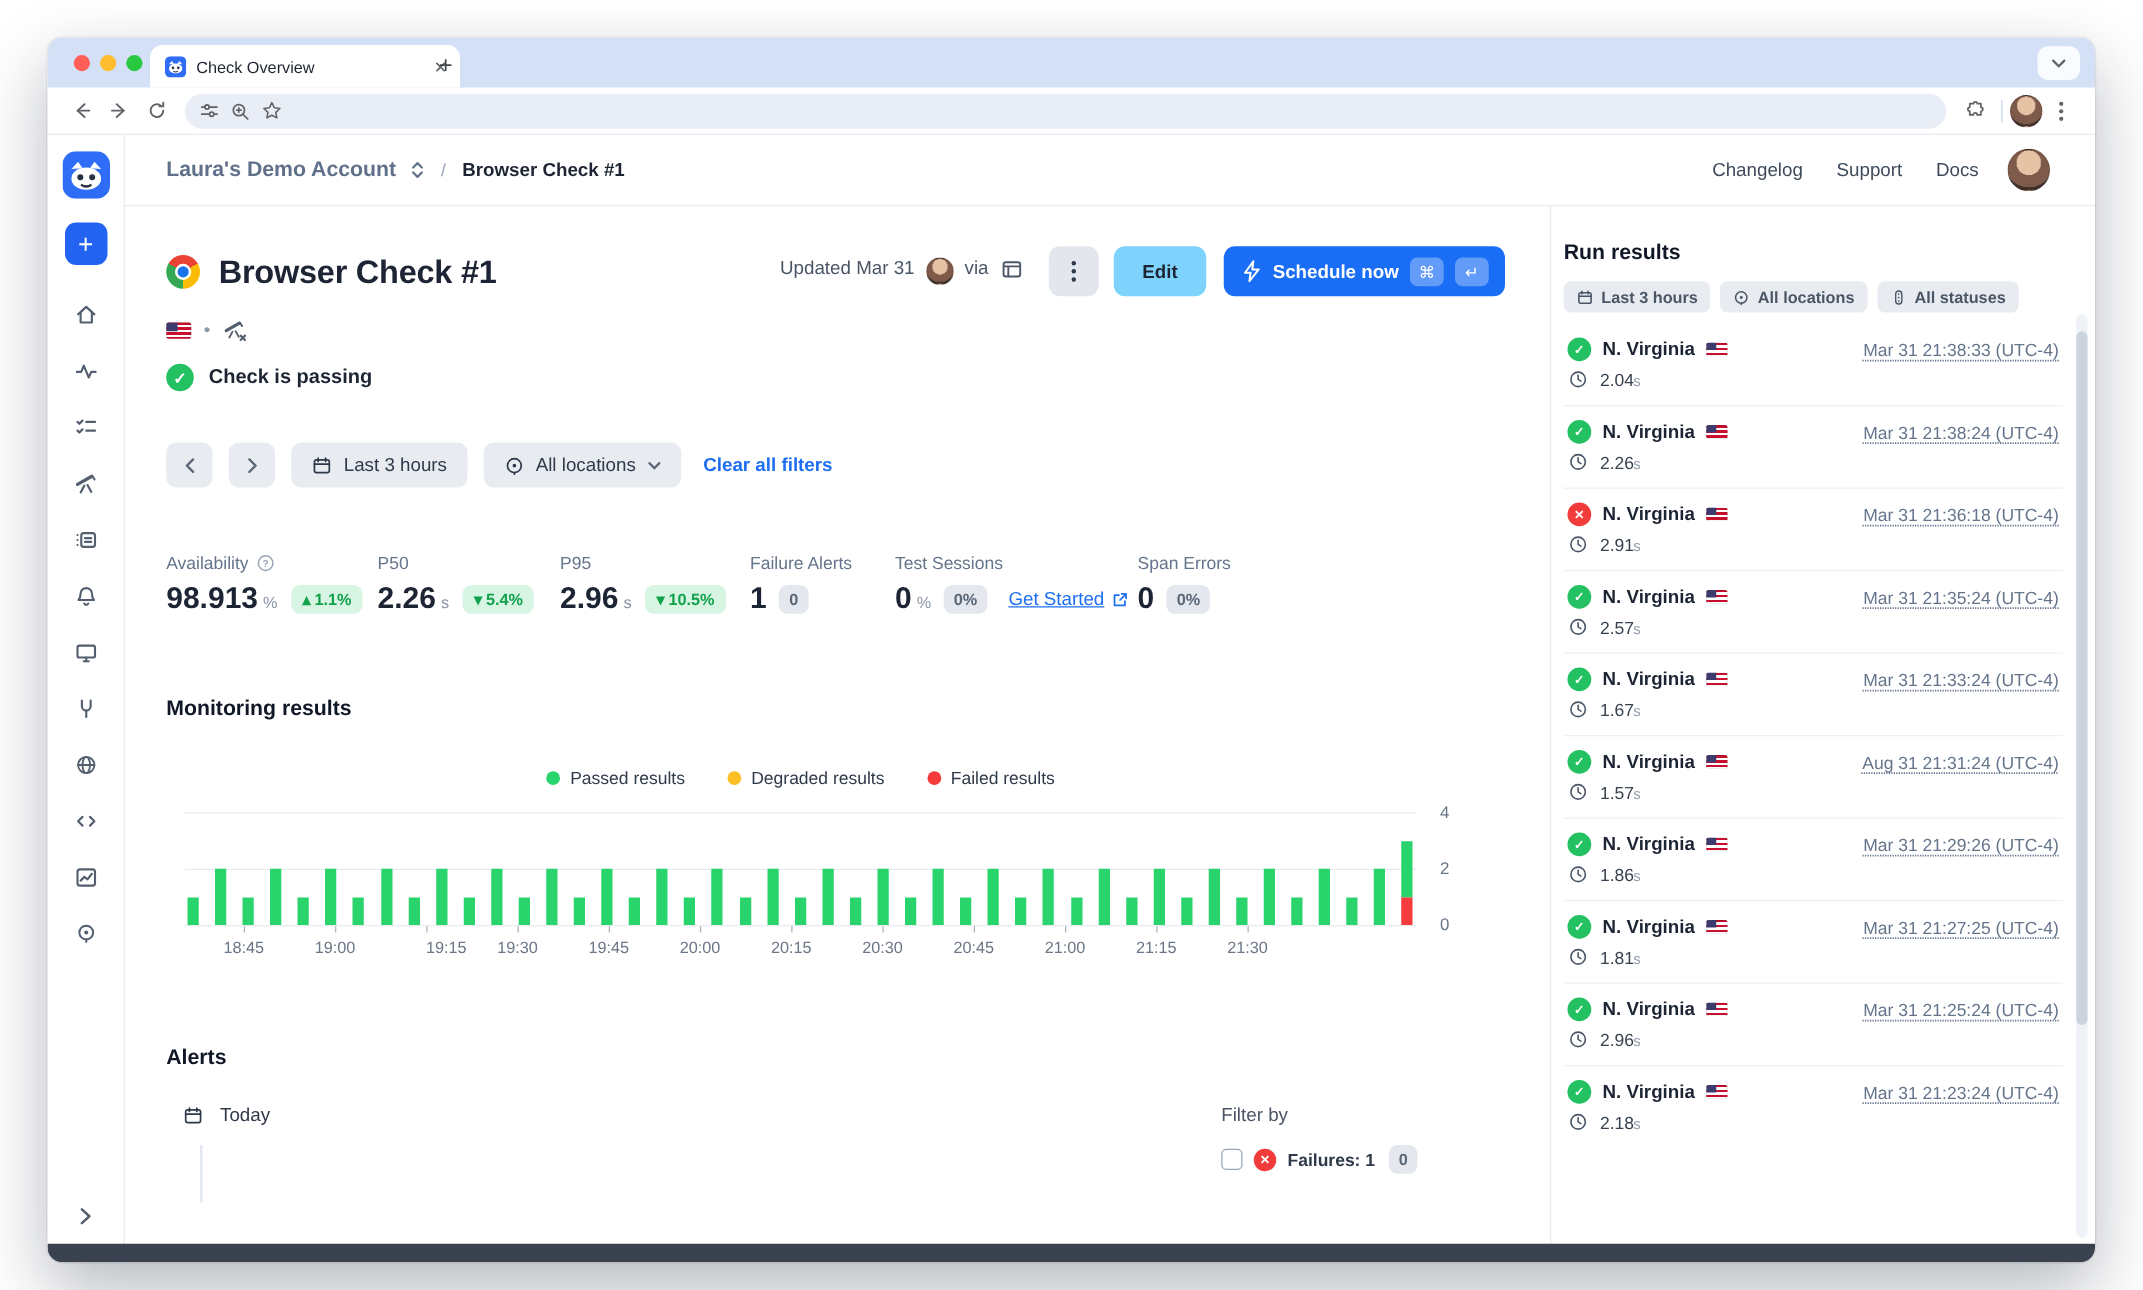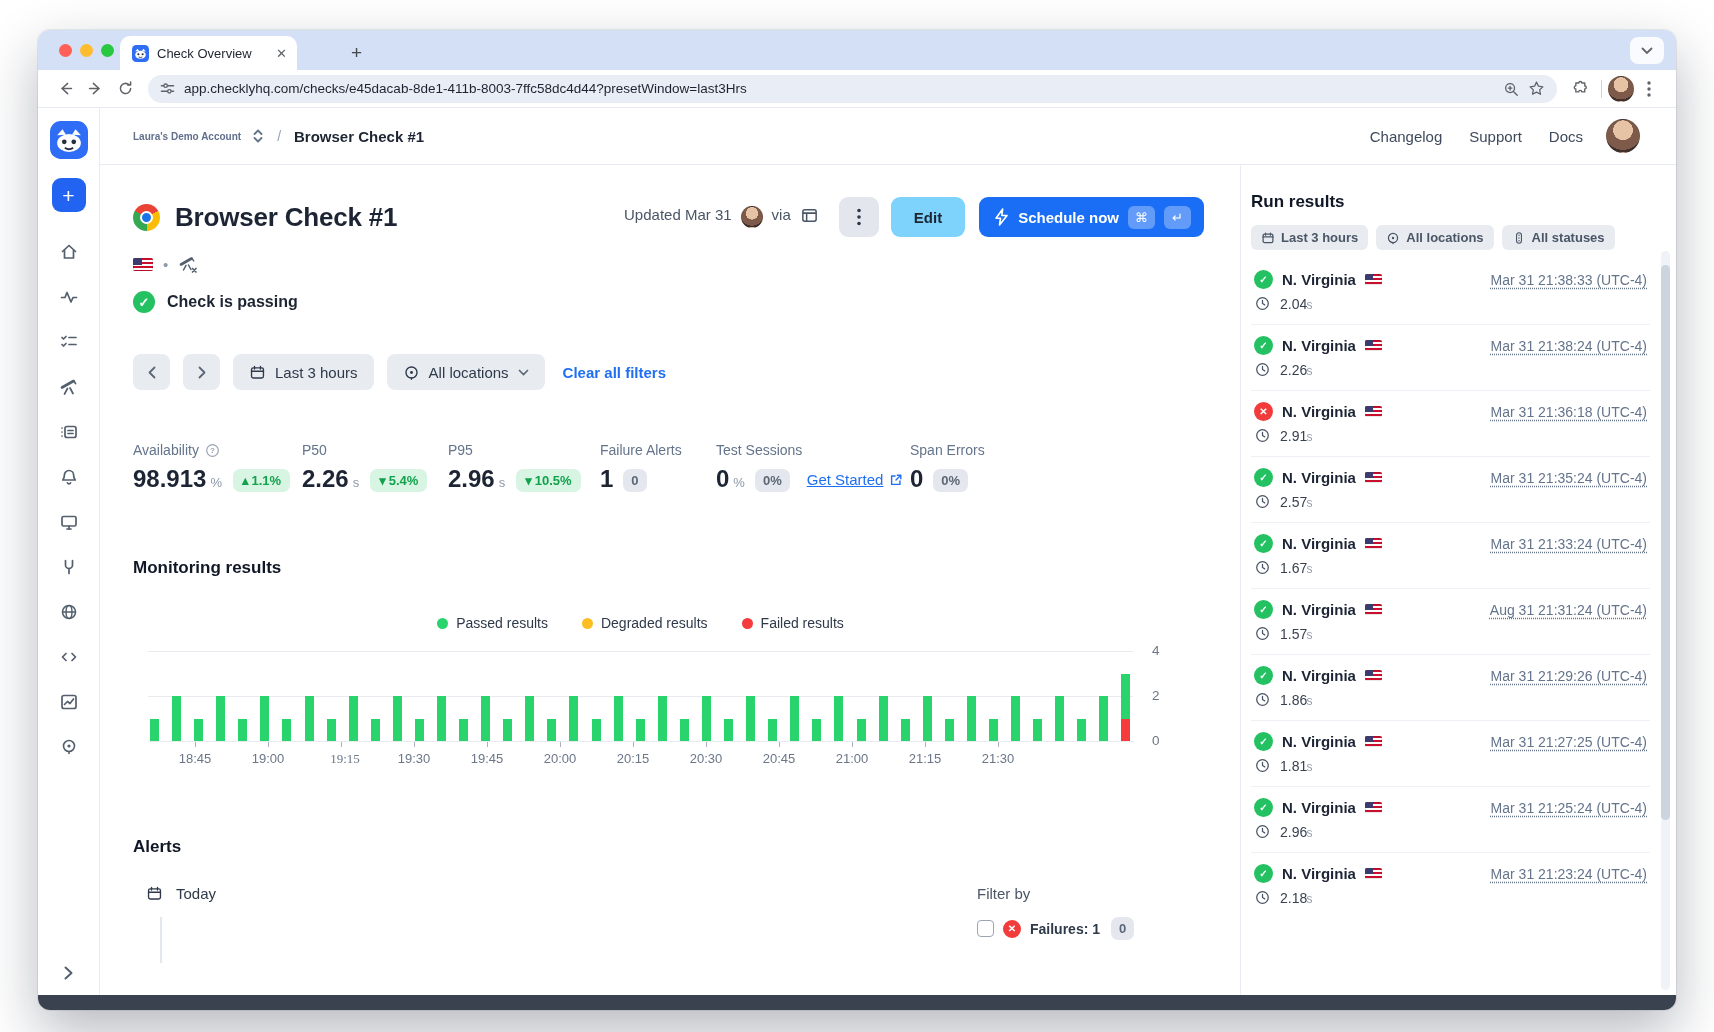--- a/index.html
+++ b/index.html
@@ -6,21 +6,21 @@
   html,body { width:1714px; height:1032px; background:#ffffff; font-family:"Liberation Sans", sans-serif; overflow:hidden; }
 
   .window { position:absolute; left:38px; top:30px; width:1638px; height:980px; border-radius:12px; overflow:hidden;
             background:#fff; box-shadow:0 22px 55px rgba(15,23,42,.30), 0 0 0 1px rgba(15,23,42,.08); }
 
   
   .tabstrip { height:40px; background:#d4e0f6; position:relative; }
   .traffic { position:absolute; left:21px; top:14px; display:flex; gap:8px; }
   .light { width:13px; height:13px; border-radius:50%; }
   .light.red{background:#ff5f57}.light.yellow{background:#febc2e}.light.green{background:#28c840}
-  .tab { position:absolute; left:82px; bottom:0; width:177px; height:34px; background:#fff; border-radius:10px 10px 0 0;
+  .tab { position:absolute; left:82px; bottom:0; width:248px; height:34px; background:#fff; border-radius:10px 10px 0 0;
          display:flex; align-items:center; gap:8px; padding:0 10px 0 12px; }
   .tab-title { flex:1; font-size:13px; color:#1f2430; white-space:nowrap; overflow:hidden; }
   .tab-close { font-size:13px; color:#5f6368; cursor:default; }
   .newtab { position:absolute; left:313px; bottom:7px; font-size:19px; color:#44474e; line-height:20px; }
   .tabsearch { position:absolute; right:12px; top:7px; width:34px; height:27px; border-radius:8px;
                background:rgba(255,255,255,.85); display:flex; align-items:center; justify-content:center; color:#5f6368; }
 
   
   .toolbar { height:38px; background:#fff; border-bottom:1px solid #e7eaf0; display:flex; align-items:center; padding:0 12px; }
   .tb-btn { width:30px; height:30px; display:flex; align-items:center; justify-content:center; color:#5f6368; }
@@ -37,21 +37,21 @@
   .sidebar { width:62px; border-right:1px solid #e8ecf2; display:flex; flex-direction:column; align-items:center;
              padding-top:13px; position:relative; flex:none; }
   .side-logo { width:38px; height:38px; margin-bottom:19px; }
   .side-add { width:34px; height:34px; border-radius:9px; background:#2264f1; color:#fff; display:flex; align-items:center;
               justify-content:center; font-size:21px; line-height:21px; margin-bottom:17px; }
   .side-icon { width:40px; height:45px; display:flex; align-items:center; justify-content:center; color:#535f6e; }
   .side-expand { position:absolute; bottom:30px; color:#535f6e; }
 
   .app-right { flex:1; display:flex; flex-direction:column; min-width:0; }
   .app-header { height:57px; border-bottom:1px solid #e8ecf2; display:flex; align-items:center; padding:0 36px 0 33px; flex:none; }
-  .crumb-account { font-size:10px; font-weight:700; color:#60708a; }
+  .crumb-account { font-size:17px; font-weight:700; color:#60708a; }
   .crumb-sel { margin:0 12px 0 10px; display:flex; align-items:center; }
   .crumb-sep { color:#94a3b8; font-size:14px; margin-right:13px; }
   .crumb-page { font-size:15px; font-weight:700; color:#1d2533; }
   .header-links { margin-left:auto; display:flex; align-items:center; gap:27px; }
   .header-link { font-size:15px; color:#3e4a5b; }
   .header-avatar { margin-left:23px; }
 
   .app-body { flex:1; display:flex; min-height:0; }
   .main { width:1140px; flex:none; padding:30px 0 0 33px; position:relative; }
 
@@ -208,21 +208,20 @@
           <path d="M16 10 a6 6 0 1 1 -2-4.5"></path>
           <path d="M16 2.5 V6 H12.5" stroke-linejoin="round"></path>
         </svg>
     </div>
     <div class="urlbar">
       <svg class="icon" width="15" height="15" viewBox="0 0 16 16" fill="none" stroke="#5f6368" stroke-width="1.5" stroke-linecap="round">
           <path d="M1.5 5 H14.5 M1.5 11 H14.5"></path>
           <circle cx="6" cy="5" r="1.8" fill="#fff"></circle>
           <circle cx="10" cy="11" r="1.8" fill="#fff"></circle>
         </svg>
-      <span class="url-text">app.checklyhq.com/checks/e45dacab-8de1-411b-8003-7ffc58dc4d44?presetWindow=last3Hrs</span>
       <svg class="icon" width="16" height="16" viewBox="0 0 18 18" fill="none" stroke="#5f6368" stroke-width="1.5" stroke-linecap="round">
           <circle cx="8" cy="8" r="5"></circle>
           <path d="M12 12 L16 16"></path>
           <path d="M6 8 H10 M8 6 V10"></path>
         </svg>
       <svg class="icon" width="17" height="17" viewBox="0 0 20 20" fill="none" stroke="#5f6368" stroke-width="1.5" stroke-linejoin="round">
           <path d="M10 2.5 L12.3 7.3 L17.5 8 L13.7 11.6 L14.7 16.8 L10 14.3 L5.3 16.8 L6.3 11.6 L2.5 8 L7.7 7.3 Z"></path>
         </svg>
     </div>
     <div class="tb-btn">
@@ -689,21 +688,21 @@
                   <div class="seg" style="height: 45px; background: rgb(42, 212, 108);"></div>
                   <div class="seg" style="height: 22.5px; background: rgb(245, 59, 59);"></div>
                 </div>
               </div>
             <div id="xaxis">
                 <div class="x-tick" style="left: 47px;"></div>
                 <span class="x-label" style="left: 47px;">18:45</span>
                 <div class="x-tick" style="left: 120px;"></div>
                 <span class="x-label" style="left: 120px;">19:00</span>
                 <div class="x-tick" style="left: 193px;"></div>
-                <span class="x-label" style="left: 197px; font-family: Liberation Serif, serif;">19:15</span>
+                <span class="x-label" style="left: 209px;">19:15</span>
                 <div class="x-tick" style="left: 266px;"></div>
                 <span class="x-label" style="left: 266px;">19:30</span>
                 <div class="x-tick" style="left: 339px;"></div>
                 <span class="x-label" style="left: 339px;">19:45</span>
                 <div class="x-tick" style="left: 412px;"></div>
                 <span class="x-label" style="left: 412px;">20:00</span>
                 <div class="x-tick" style="left: 485px;"></div>
                 <span class="x-label" style="left: 485px;">20:15</span>
                 <div class="x-tick" style="left: 558px;"></div>
                 <span class="x-label" style="left: 558px;">20:30</span>

